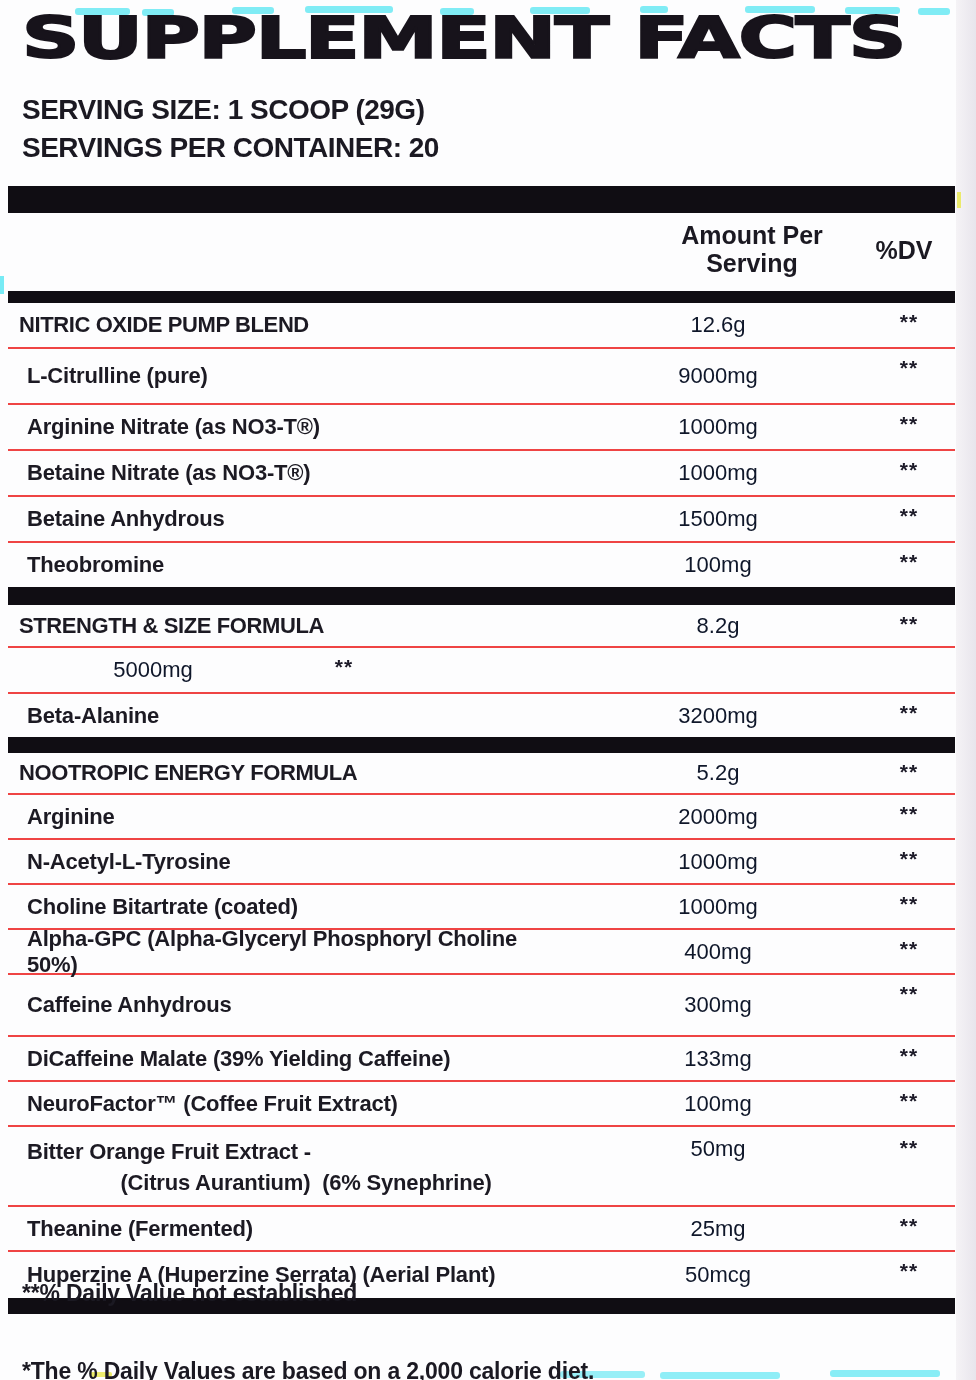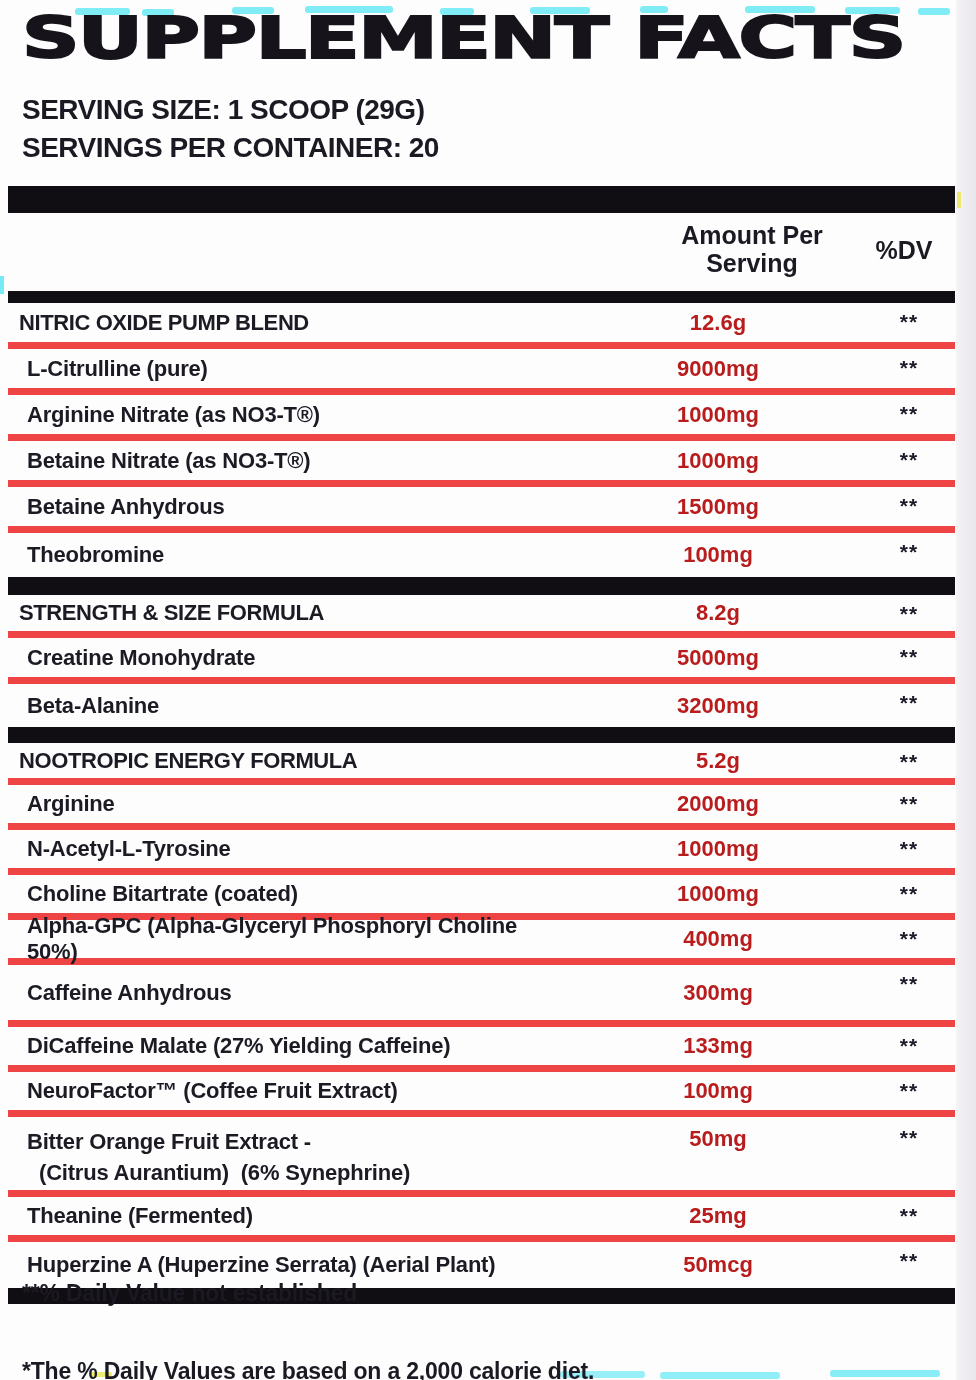--- a/index.html
+++ b/index.html
@@ -38,38 +38,38 @@
     position:absolute;left:858px;top:236px;width:92px;
     text-align:center;font-weight:bold;font-size:25px;color:#1b1922;
   }
   
   .tbl{position:absolute;left:8px;top:291px;width:947px;}
   .thickbar{height:12px;background:#100d13;}
   .thickbar.mid{height:18px;}
   .thickbar.mid2{height:16px;}
   .row{
     display:flex;align-items:center;box-sizing:border-box;
-    border-bottom:7px solid #ef4444;
+    border-bottom:2px solid #ef4444;
   }
   .row.nb{border-bottom:none;}
   .row .name{
     flex:1;padding-left:19px;font-weight:bold;font-size:22px;
     letter-spacing:-0.2px;color:#1c1a23;
   }
   .row.section .name{padding-left:11px;font-size:22px;letter-spacing:-0.4px;}
   .row .amt{
-    width:290px;text-align:center;font-weight:bold;font-size:22px;color:#b91c1c;
+    width:290px;text-align:center;font-weight:normal;font-size:22px;color:#0f172a;
   }
   .row .dv{
     width:92px;text-align:center;font-weight:bold;font-size:21px;color:#1c1a28;
     align-self:flex-start;padding-top:7px;letter-spacing:1px;
   }
   .row.twoline{align-items:flex-start;padding-top:9px;}
   .row.twoline .name{line-height:31px;}
-  .row.twoline .name .ln2{padding-left:12px;}
+  .row.twoline .name .ln2{padding-left:12px;text-align:center;}
   
   .fn{
     position:absolute;left:22px;font-weight:bold;font-size:23px;
     letter-spacing:-0.2px;color:#1b1922;white-space:nowrap;
   }
   .fn1{top:1348px;margin-top:10px;}
   .fn2{top:1280px;}
   
   .cy{position:absolute;height:7px;background:#55e6f2;opacity:.75;border-radius:3px;}
   .t1{top:8px;left:75px;width:55px;}
@@ -126,21 +126,21 @@
   <div class="colhead-dv">%DV</div>
 
   <div class="tbl">
     <div class="thickbar"></div>
 
     <div class="row section" style="height:46px">
       <div class="name">NITRIC OXIDE PUMP BLEND</div>
       <div class="amt">12.6g</div>
       <div class="dv">**</div>
     </div>
-    <div class="row item" style="height:46px">
+    <div class="row item" style="height:56px">
       <div class="name">L-Citrulline (pure)</div>
       <div class="amt">9000mg</div>
       <div class="dv">**</div>
     </div>
     <div class="row item" style="height:46px">
       <div class="name">Arginine Nitrate (as NO3-T®)</div>
       <div class="amt">1000mg</div>
       <div class="dv">**</div>
     </div>
     <div class="row item" style="height:46px">
@@ -160,21 +160,20 @@
     </div>
 
     <div class="thickbar mid"></div>
 
     <div class="row section" style="height:43px">
       <div class="name">STRENGTH &amp; SIZE FORMULA</div>
       <div class="amt">8.2g</div>
       <div class="dv">**</div>
     </div>
     <div class="row item" style="height:46px">
-      <div class="name">Creatine Monohydrate</div>
       <div class="amt">5000mg</div>
       <div class="dv">**</div>
     </div>
     <div class="row item nb" style="height:43px">
       <div class="name">Beta-Alanine</div>
       <div class="amt">3200mg</div>
       <div class="dv">**</div>
     </div>
 
     <div class="thickbar mid2"></div>
@@ -203,21 +202,21 @@
       <div class="name">Alpha-GPC (Alpha-Glyceryl Phosphoryl Choline 50%)</div>
       <div class="amt">400mg</div>
       <div class="dv">**</div>
     </div>
     <div class="row item" style="height:62px">
       <div class="name">Caffeine Anhydrous</div>
       <div class="amt">300mg</div>
       <div class="dv">**</div>
     </div>
     <div class="row item" style="height:45px">
-      <div class="name">DiCaffeine Malate (27% Yielding Caffeine)</div>
+      <div class="name">DiCaffeine Malate (39% Yielding Caffeine)</div>
       <div class="amt">133mg</div>
       <div class="dv">**</div>
     </div>
     <div class="row item" style="height:45px">
       <div class="name">NeuroFactor™ (Coffee Fruit Extract)</div>
       <div class="amt">100mg</div>
       <div class="dv">**</div>
     </div>
     <div class="row item twoline" style="height:80px">
       <div class="name">

